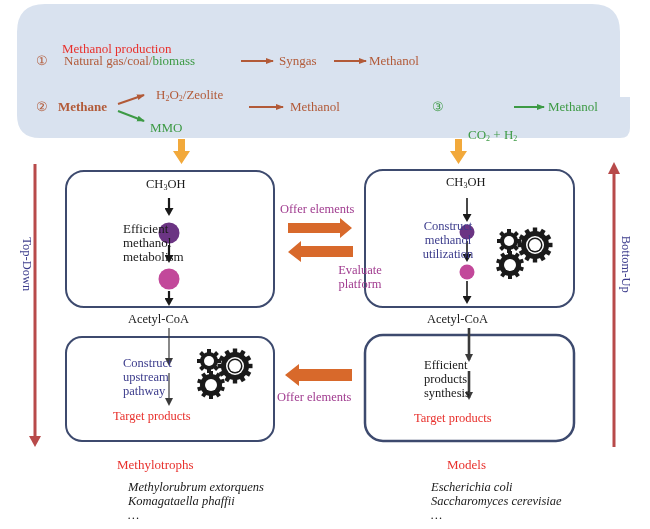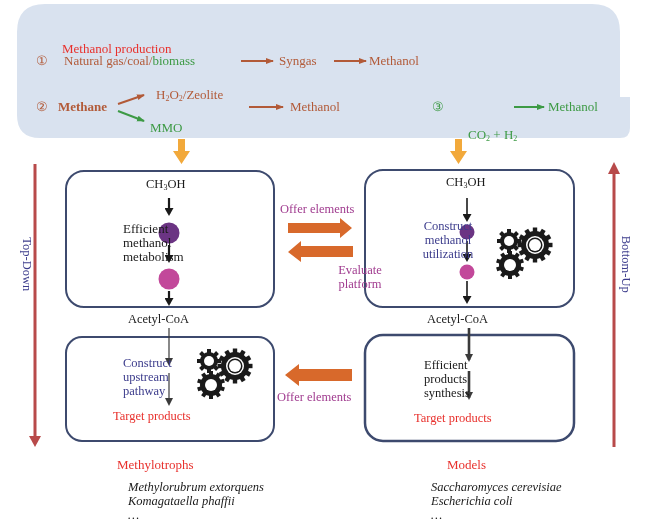--- a/index.html
+++ b/index.html
@@ -212,16 +212,16 @@
 
 <div class="t f13 red" style="left:117px;top:458px;">Methylotrophs</div>
 <div class="t f12 black italic ml" style="left:85px;top:480px;">
   <div>Methylorubrum extorquens</div>
   <div>Komagataella phaffii</div>
   <div>…</div>
 </div>
 
 <div class="t f13 red" style="left:447px;top:458px;">Models</div>
 <div class="t f12 black italic ml" style="left:388px;top:480px;">
+  <div>Escherichia coli</div>
   <div>Saccharomyces cerevisiae</div>
-  <div>Escherichia coli</div>
   <div>…</div>
 </div>
 
 </body></html>

